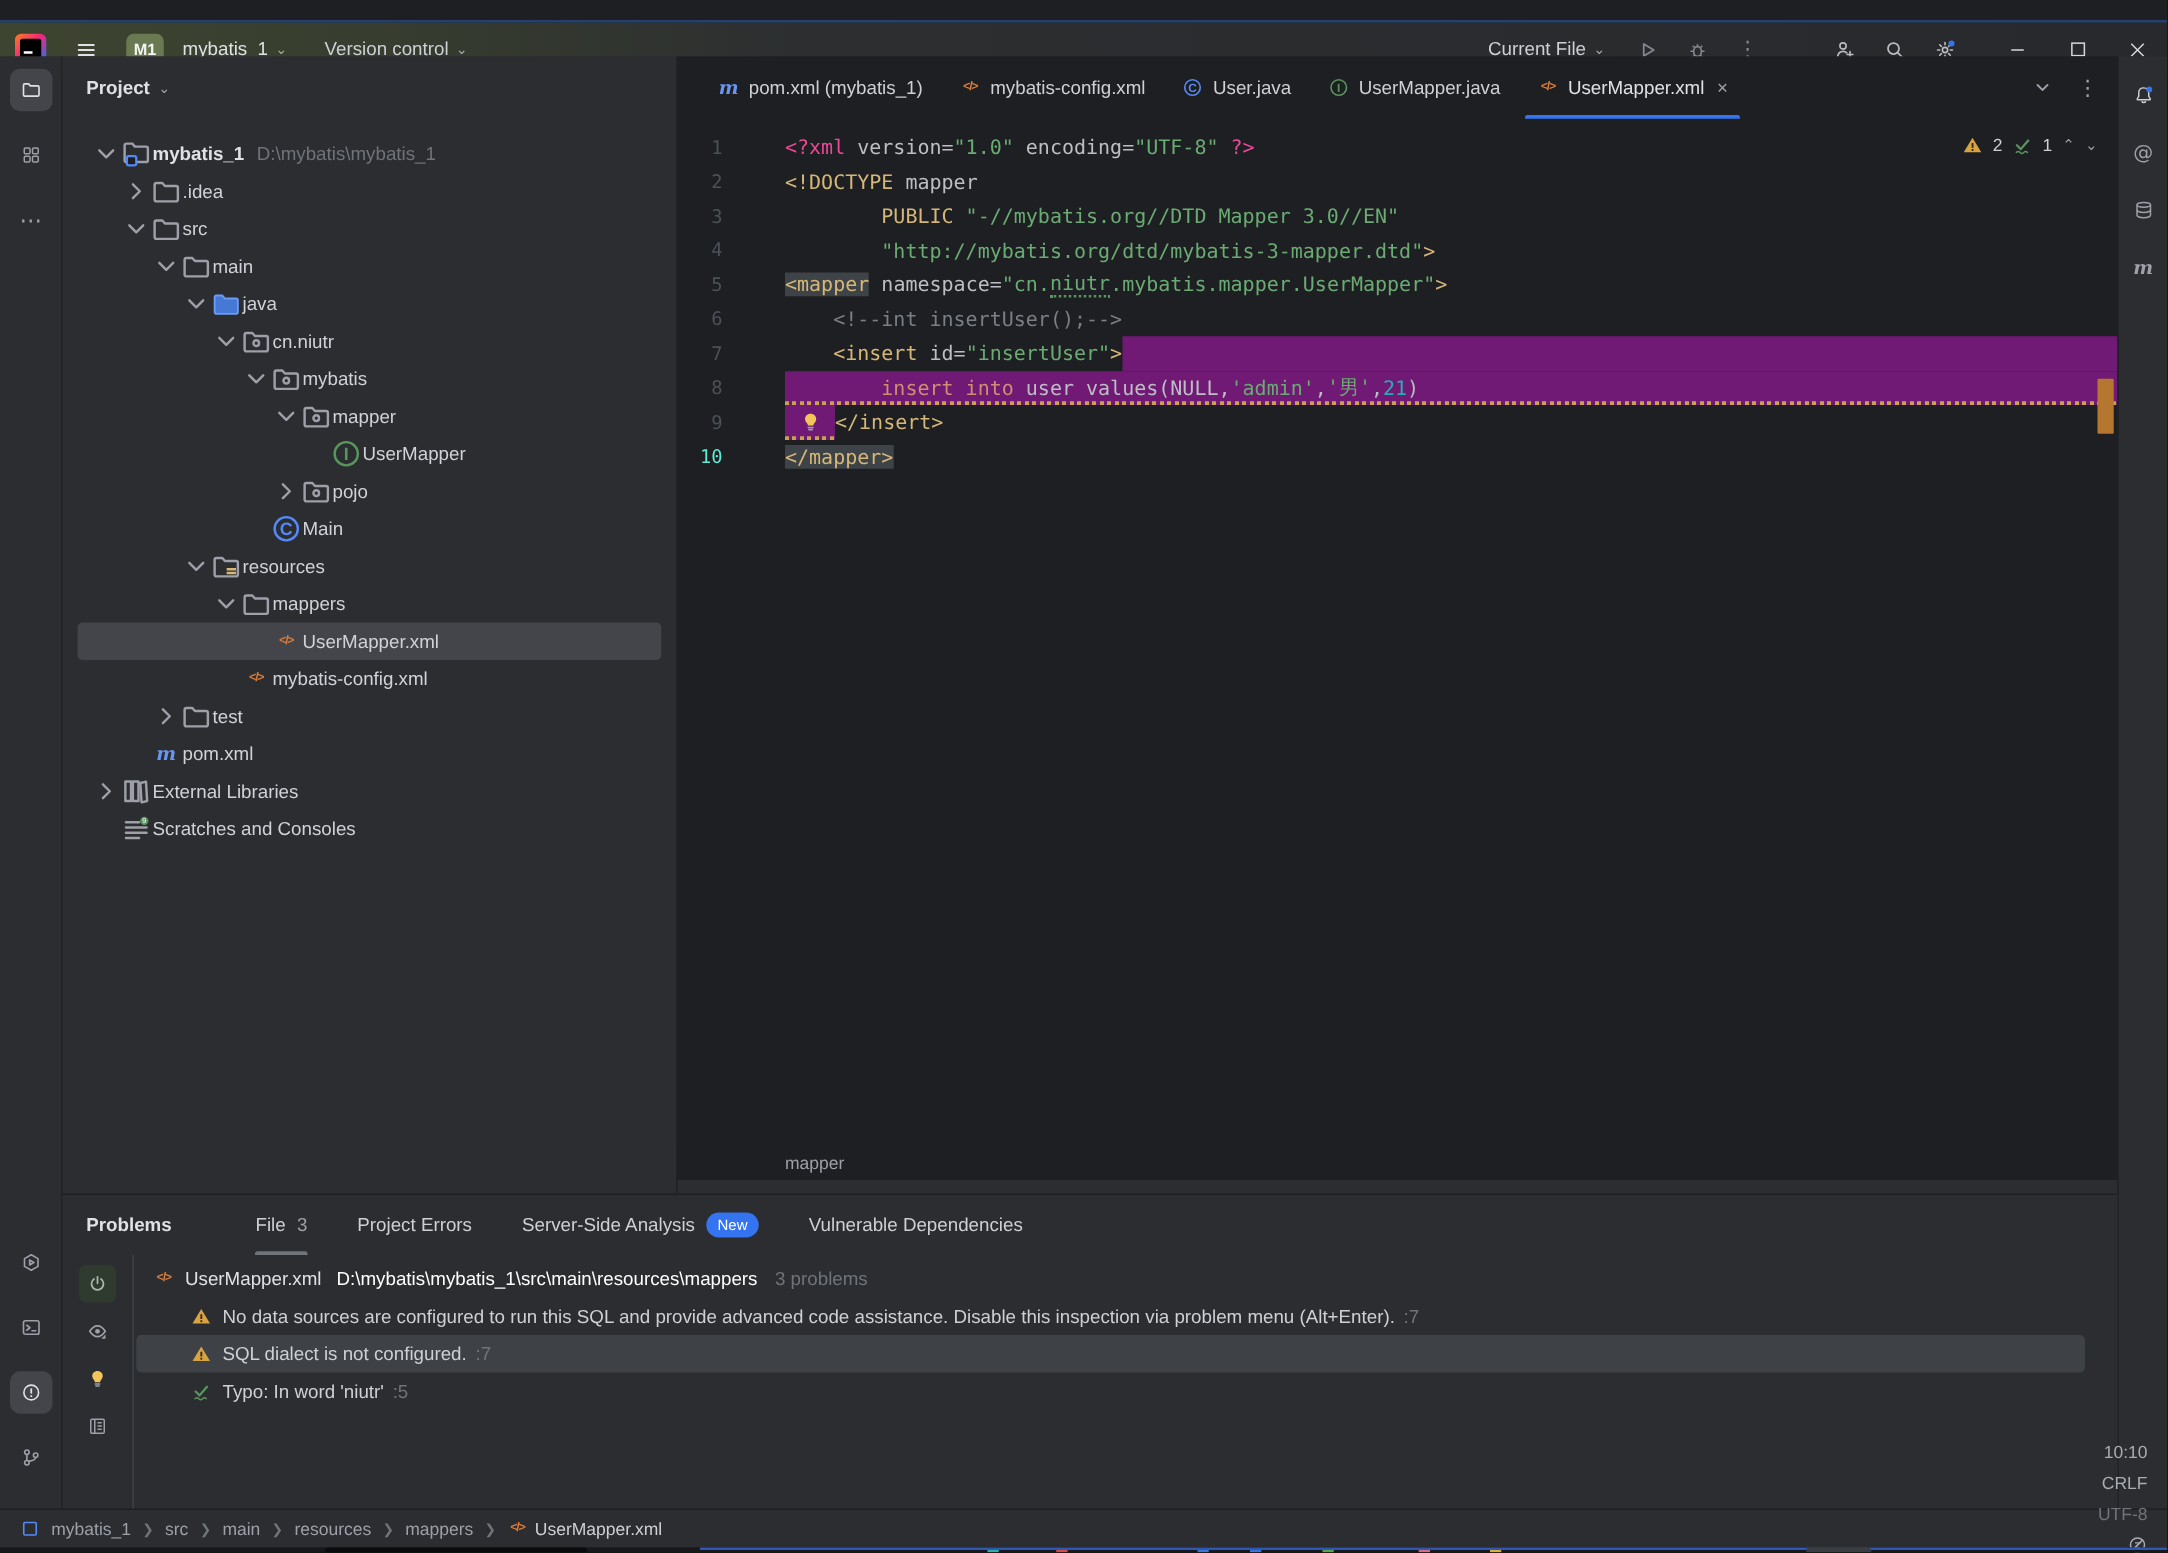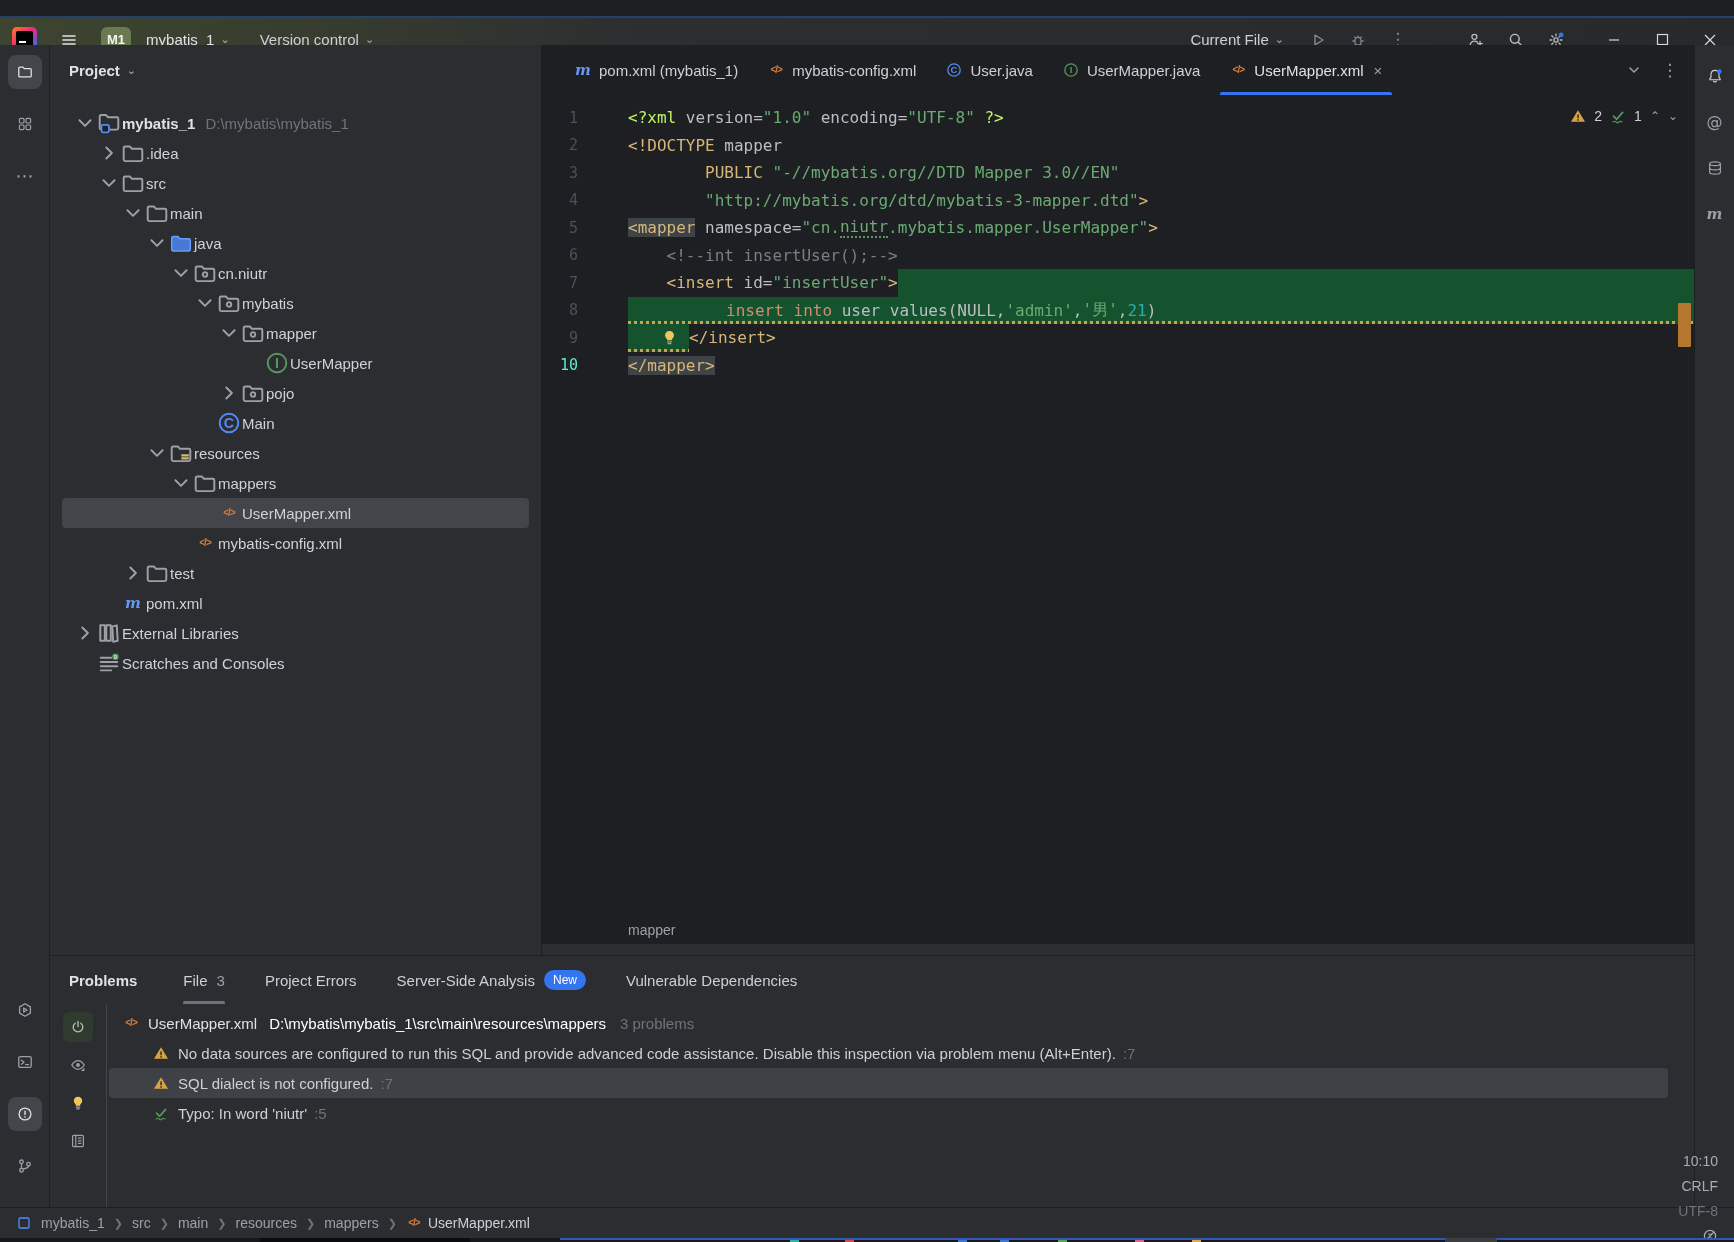--- a/index.html
+++ b/index.html
@@ -60,42 +60,42 @@
   .tab.active{color:#DFE1E5;}
   .tab.active::after{content:"";position:absolute;left:5px;right:5px;bottom:0;height:3px;background:#3574F0;border-radius:2px 2px 0 0;}
   .tab .close{color:#9DA0A8;font-size:15px;margin-left:2px;}
   #tab-controls{margin-left:auto;display:flex;align-items:center;gap:20px;color:#9DA0A8;padding-right:16px;}
   #code-area{position:absolute;top:50px;left:0;right:0;bottom:39px;overflow:hidden;padding-top:9px;}
   .crow{display:flex;height:27.5px;align-items:center;font-family:"DejaVu Sans Mono",monospace;font-size:16px;}
   .gut{width:86px;flex:none;text-align:right;padding-right:50px;box-sizing:border-box;color:#4B5059;
     font-size:15px;font-family:"DejaVu Sans Mono",monospace;}
   .gut.cur{color:#5eead4;}
   .ctext{flex:1;display:flex;align-items:center;white-space:pre;height:100%;position:relative;}
-  .c-pi{color:#bef264;} .c-tag{color:#D5B778;} .c-attr{color:#BCBEC4;} .c-str{color:#6AAB73;}
+  .c-pi{color:#ec4899;} .c-tag{color:#D5B778;} .c-attr{color:#BCBEC4;} .c-str{color:#6AAB73;}
   .c-cmt{color:#7A7E85;} .c-kw{color:#CF8E6D;} .c-num{color:#2AACB8;} .c-plain{color:#BCBEC4;}
   .hlbox{background:#3E4347;}
   .typo{border-bottom:2px dotted #57965C;}
-  .sel{background:#14532d;padding-left:21px;}
+  .sel{background:#701a75;}
   .fill{flex:1;height:100%;}
   .wavy{position:relative;}
   .wavy::after{content:"";position:absolute;left:0;right:0;bottom:0;height:3px;
     background:repeating-linear-gradient(90deg,#C9A24D 0 3px,transparent 3px 6px);}
   .bulbwrap{width:40px;height:100%;display:inline-flex;align-items:center;justify-content:center;flex:none;}
   #inspections{position:absolute;top:63px;right:16px;display:flex;align-items:center;gap:8px;
     color:#CED0D6;font-size:14px;z-index:3;}
   #inspections .chv{color:#9DA0A8;font-size:12px;}
   #stripe-marker{position:absolute;right:3px;top:258px;width:13px;height:44px;background:#B5762F;border-radius:1px;z-index:2;}
   #ed-breadcrumb{position:absolute;left:0;right:0;bottom:11px;height:28px;display:flex;align-items:center;
     padding-left:86px;color:#9DA0A8;font-size:14px;background:#1E1F22;}
   #ed-strip{position:absolute;left:0;right:0;bottom:0;height:11px;background:#2B2D30;}
 
   
   #bottom-panel{position:absolute;left:50px;right:40px;top:955px;height:252px;background:#2B2D30;
     border-top:1px solid #1E1F22;box-sizing:border-box;}
-  #bp-header{height:48px;display:flex;align-items:center;padding-left:19px;font-size:15px;color:#CED0D6;}
+  #bp-header{height:48px;display:flex;align-items:center;padding-left:19px;font-size:15px;color:#CED0D6;gap:21px;}
   #bp-title{font-weight:700;color:#DFE1E5;margin-right:46px;}
   .bp-tab{margin-right:40px;display:flex;align-items:center;gap:9px;height:48px;position:relative;white-space:nowrap;}
   .bp-tab .count{color:#9DA0A8;}
   .bp-tab.active::after{content:"";position:absolute;left:0;right:0;bottom:0;height:3px;background:#6F737A;border-radius:2px 2px 0 0;}
   .badge{background:#3574F0;color:#fff;font-size:12px;padding:3px 9px;border-radius:10px;}
   #bp-body{position:absolute;top:48px;left:0;right:0;bottom:0;display:flex;}
   #bp-toolbar{width:56px;flex:none;border-right:1px solid #43454A;display:flex;flex-direction:column;align-items:center;
     padding-top:8px;gap:8px;}
   .bp-tool{width:30px;height:30px;border-radius:6px;display:flex;align-items:center;justify-content:center;color:#9DA0A8;}
   .bp-tool.active{background:#2F3B2F;}

